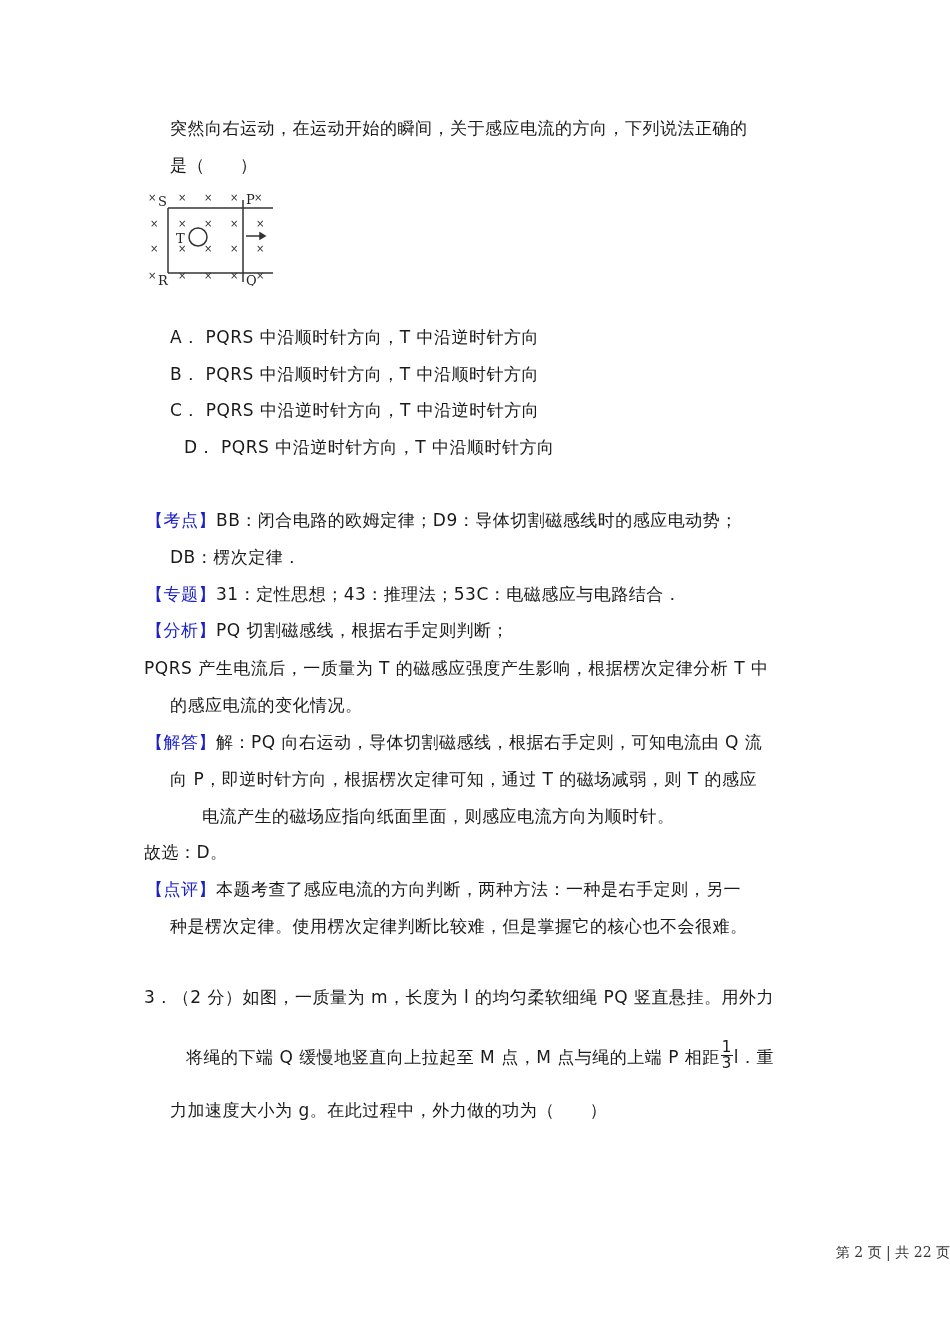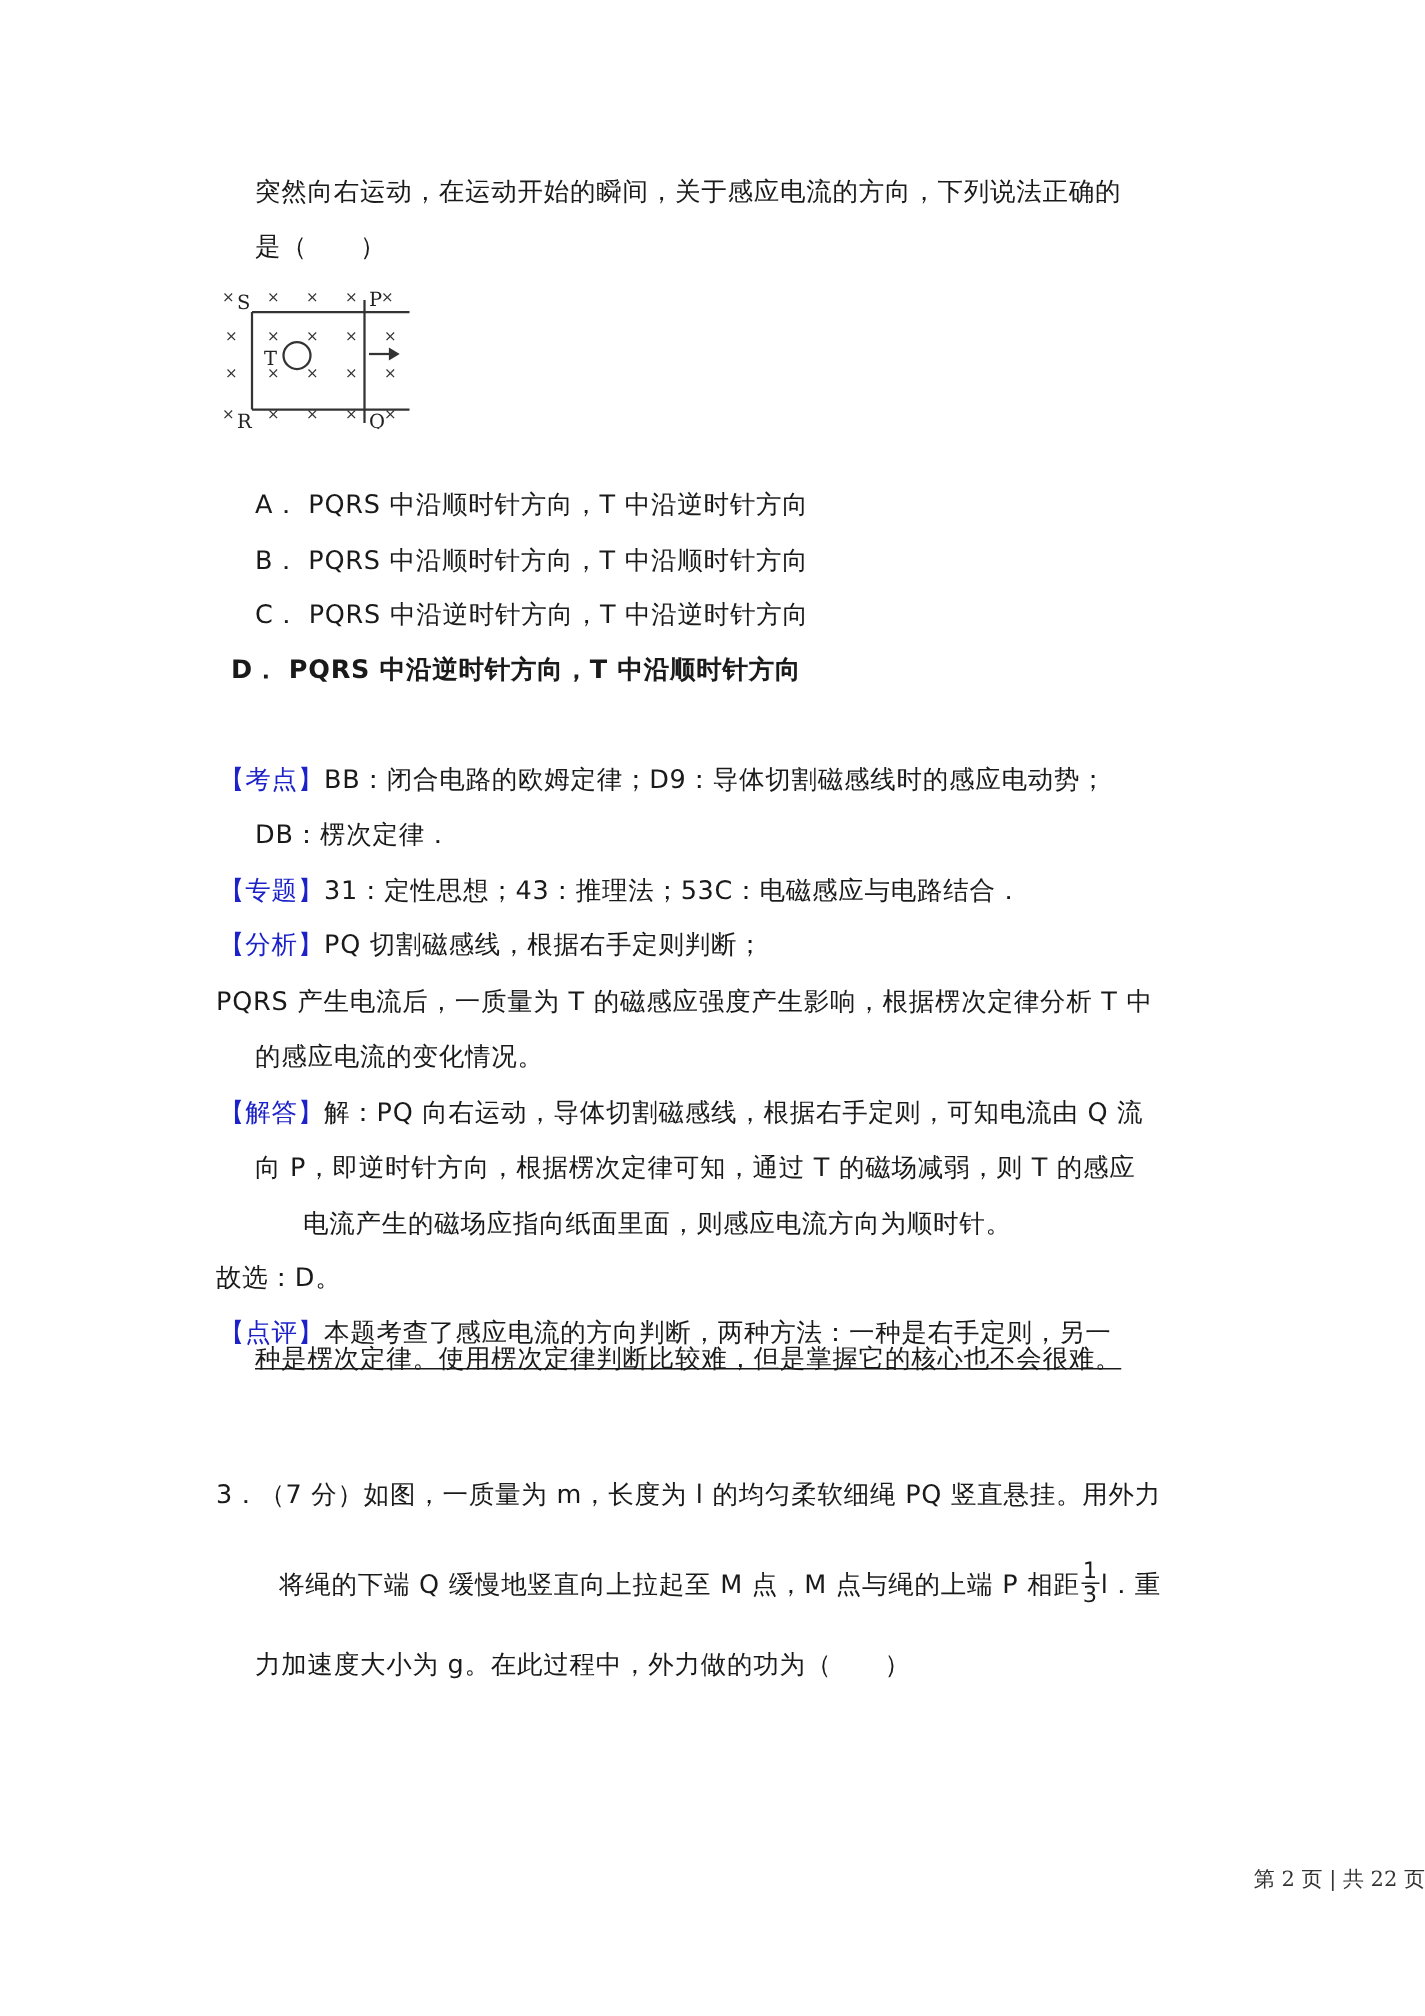--- a/index.html
+++ b/index.html
@@ -82,21 +82,21 @@
     <span>PQRS 中沿顺时针方向，T 中沿逆时针方向</span>
   </div>
   <div class="line" style="left:170px;top:362px;">
     <span>B．</span>
     <span>PQRS 中沿顺时针方向，T 中沿顺时针方向</span>
   </div>
   <div class="line" style="left:170px;top:398px;">
     <span>C．</span>
     <span>PQRS 中沿逆时针方向，T 中沿逆时针方向</span>
   </div>
-  <div class="line" style="left:154px;top:435px;font-weight:bold;">
+  <div class="line" style="left:184px;top:435px;">
     <span>D．</span>
     <span>PQRS 中沿逆时针方向，T 中沿顺时针方向</span>
   </div>
 
   <div class="line" style="left:146px;top:508px;">
     <span class="tag">【考点】</span><span>BB：闭合电路的欧姆定律；D9：导体切割磁感线时的感应电动势；</span>
   </div>
   <div class="line" style="left:170px;top:545px;">DB：楞次定律．</div>
 
   <div class="line" style="left:146px;top:582px;">
@@ -112,22 +112,22 @@
   <div class="line" style="left:146px;top:730px;">
     <span class="tag">【解答】</span><span>解：PQ 向右运动，导体切割磁感线，根据右手定则，可知电流由 Q 流</span>
   </div>
   <div class="line" style="left:170px;top:767px;">向 P，即逆时针方向，根据楞次定律可知，通过 T 的磁场减弱，则 T 的感应</div>
   <div class="line" style="left:170px;top:804px;margin-left:32px;">电流产生的磁场应指向纸面里面，则感应电流方向为顺时针。</div>
   <div class="line" style="left:144px;top:840px;">故选：D。</div>
 
   <div class="line" style="left:146px;top:877px;">
     <span class="tag">【点评】</span><span>本题考查了感应电流的方向判断，两种方法：一种是右手定则，另一</span>
   </div>
-  <div class="line" style="left:170px;top:894px;text-decoration:underline;">种是楞次定律。使用楞次定律判断比较难，但是掌握它的核心也不会很难。</div>
+  <div class="line" style="left:170px;top:914px;">种是楞次定律。使用楞次定律判断比较难，但是掌握它的核心也不会很难。</div>
 
-  <div class="line" style="left:144px;top:985px;">3．（7 分）如图，一质量为 m，长度为 l 的均匀柔软细绳 PQ 竖直悬挂。用外力</div>
+  <div class="line" style="left:144px;top:985px;">3．（2 分）如图，一质量为 m，长度为 l 的均匀柔软细绳 PQ 竖直悬挂。用外力</div>
   <div class="line" style="left:170px;top:1042px;margin-left:16px;">
     <span>将绳的下端 Q 缓慢地竖直向上拉起至 M 点，M 点与绳的上端 P 相距</span><span class="frac"><span class="num">1</span><span class="den">3</span></span><span>l．重</span>
   </div>
   <div class="line" style="left:170px;top:1098px;">力加速度大小为 g。在此过程中，外力做的功为（　　）</div>
 
   <div class="footer">第 2 页 | 共 22 页</div>
 </div>
 
 </body></html>

